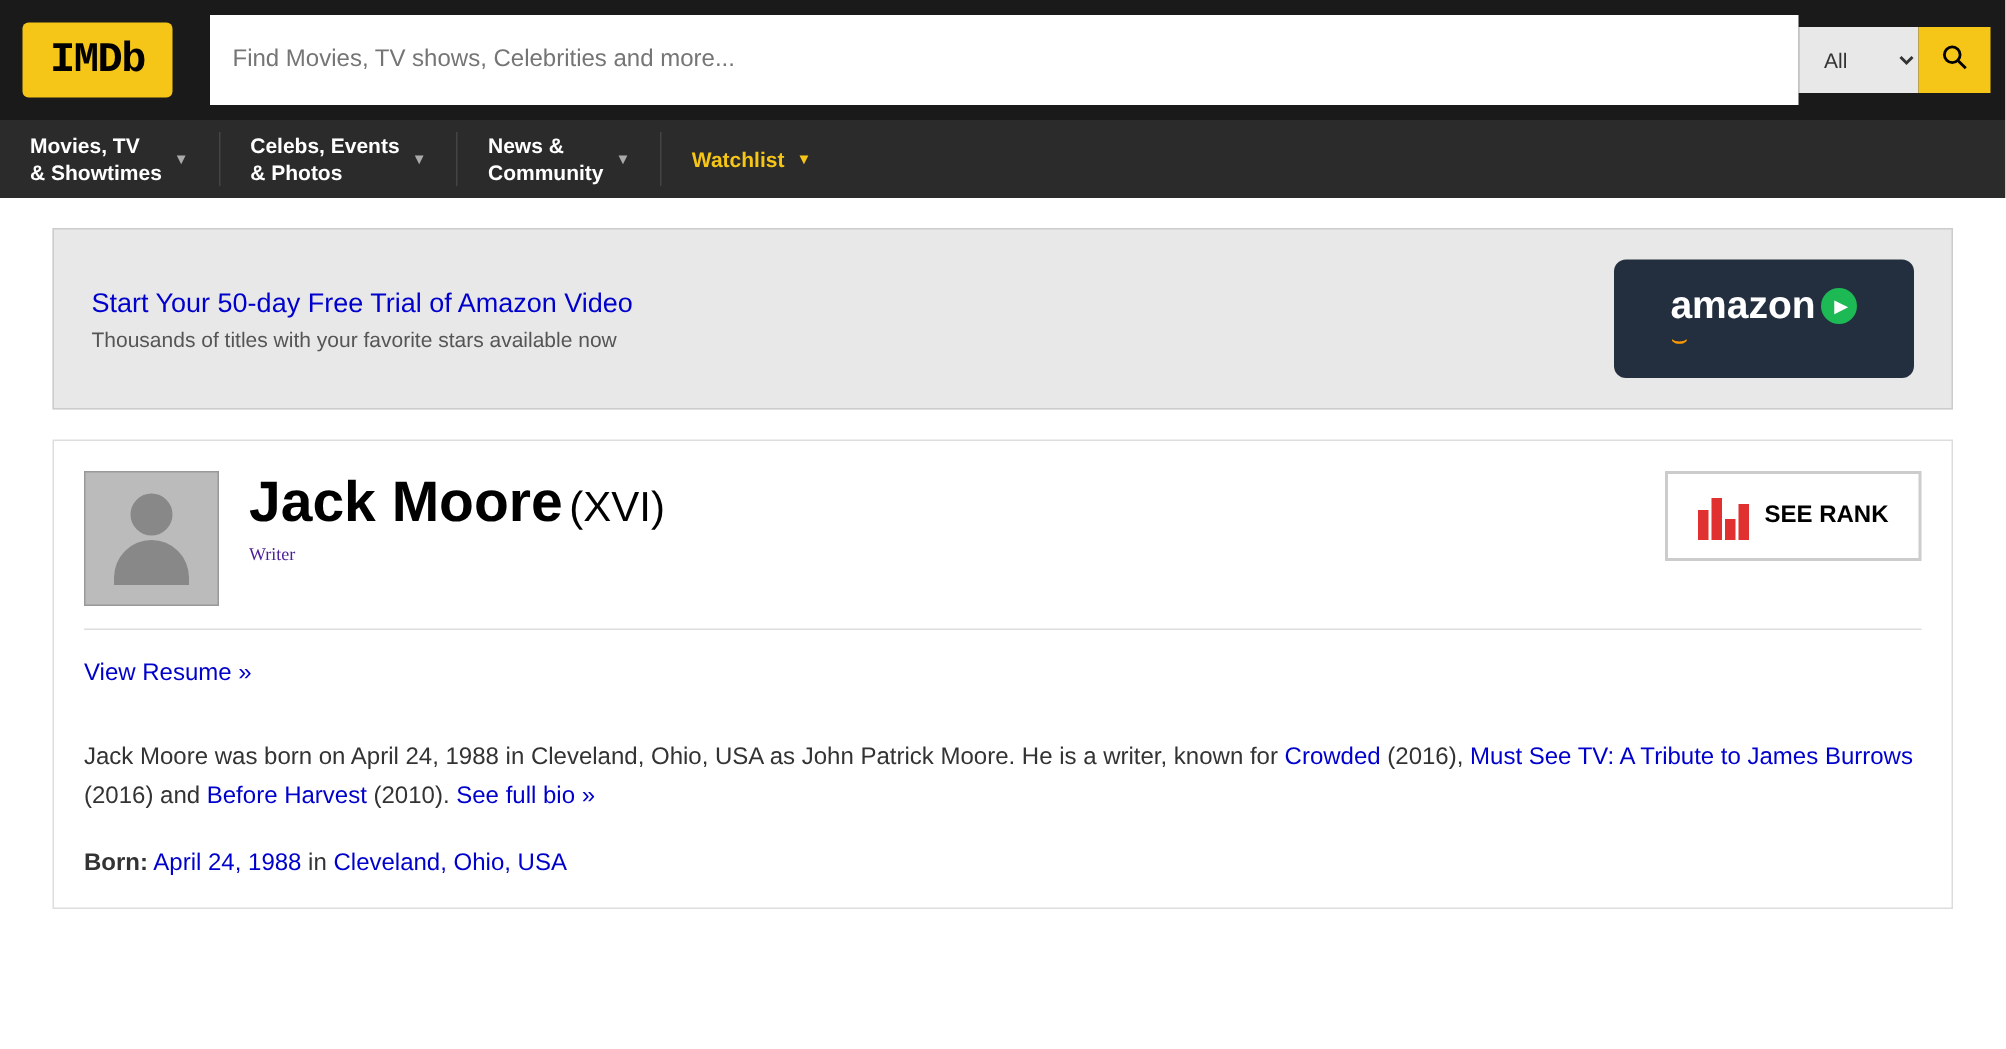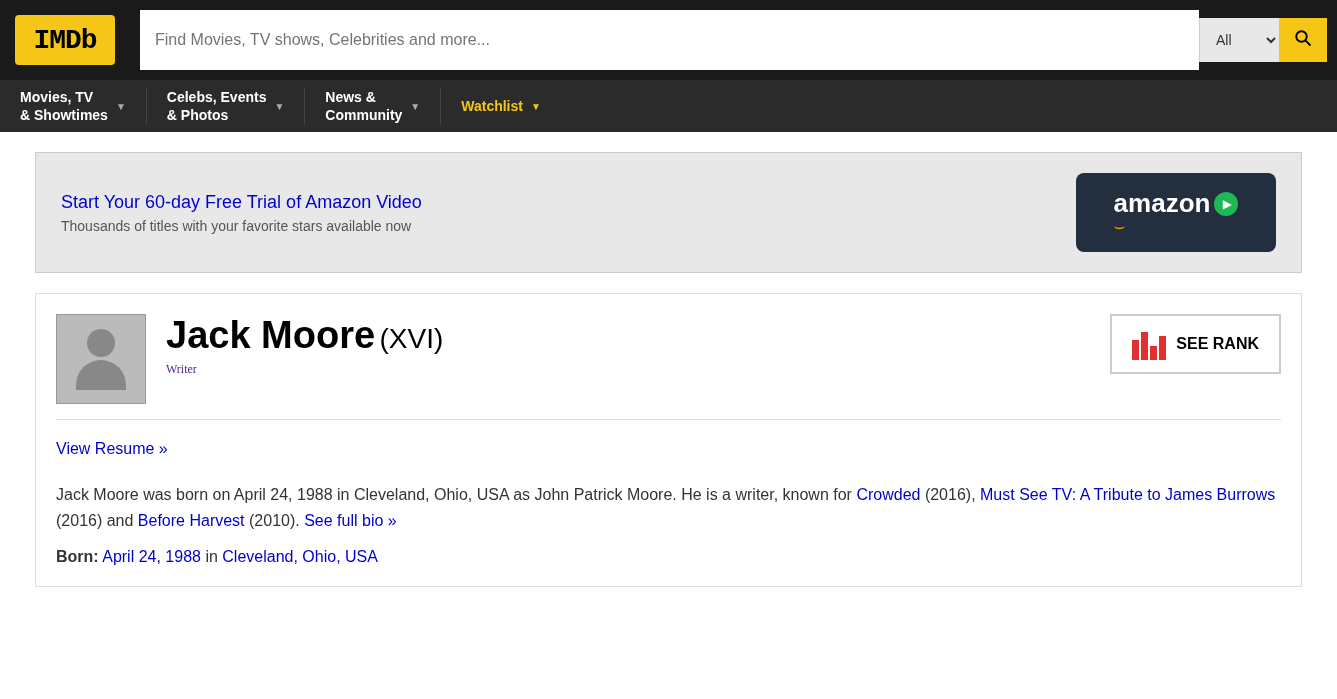--- a/index.html
+++ b/index.html
@@ -269,21 +269,21 @@
       cursor: pointer;
       display: inline-block;
       margin: 10px 0;
     }
 
     
     .bio-text {
       font-size: 16px;
       color: #333;
       line-height: 1.6;
-      margin: 14px 0;
+      margin: 24px 0;
     }
 
     .bio-link {
       color: #0000cc;
       cursor: pointer;
     }
 
     
     .born-section {
       font-size: 16px;
@@ -342,21 +342,21 @@
     <span class="chevron">▼</span>
   </div>
   <div class="nav-item nav-item-watchlist" style="color:#f5c518;">
     <span>Watchlist</span>
     <span class="chevron" style="color:#f5c518;">▼</span>
   </div>
 </div>
 
 <div class="amazon-banner">
   <div class="amazon-banner-text">
-    <a class="title">Start Your 60-day Free Trial of Amazon Video</a>
+    <a class="title">Start Your 50-day Free Trial of Amazon Video</a>
     <div class="subtitle">Thousands of titles with your favorite stars available now</div>
   </div>
   <div class="amazon-logo-btn">
     <div style="display:flex; flex-direction:column; align-items:flex-start;">
       <div style="display:flex; align-items:center; gap:4px;">
         <span class="amazon-logo-text">amazon</span>
         <div class="amazon-play-icon">
           <span style="margin-left:2px;">▶</span>
         </div>
       </div>

